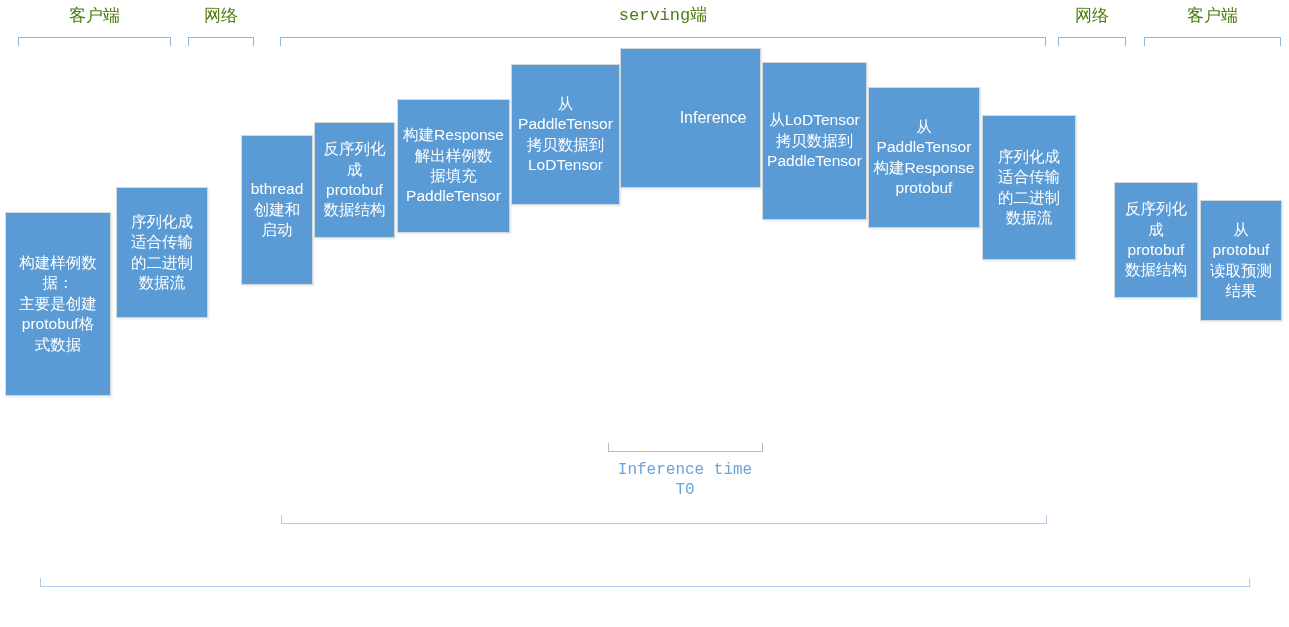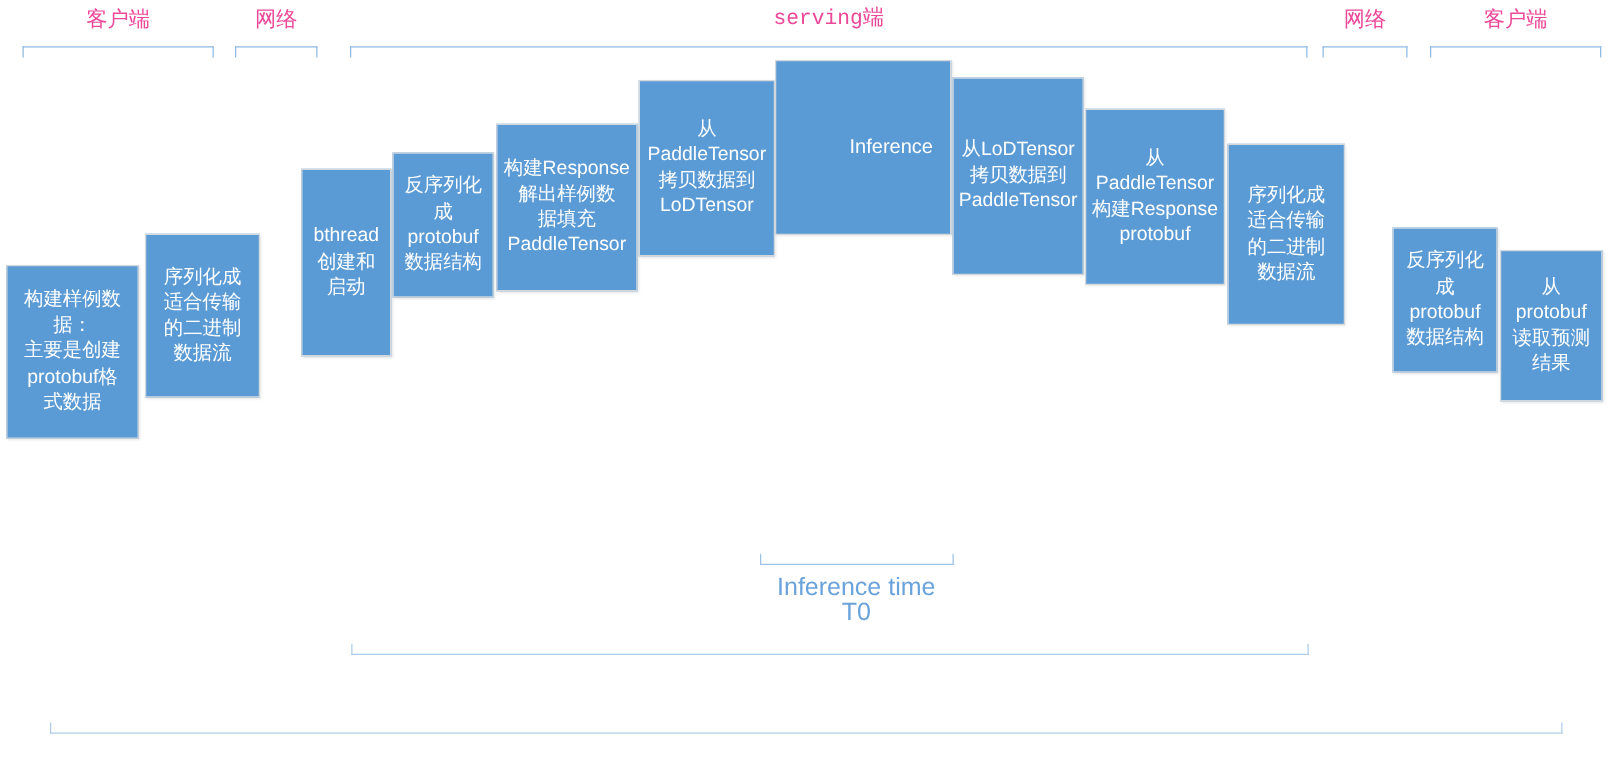--- a/index.html
+++ b/index.html
@@ -17,21 +17,21 @@
   }
   #canvas {
     position: absolute;
     left: 0; top: 0;
     width: 1289px;
     height: 627px;
   }
   
   .phase-label {
     position: absolute;
-    color: #ec4899;
+    color: #4d7c0f;
     font-size: 17px;
     line-height: 20px;
     text-align: center;
     white-space: nowrap;
     user-select: none;
   }
   
   .bracket-top {
     position: absolute;
     border-top: 1.6px solid #8EB9E2;
@@ -68,45 +68,46 @@
     line-height: 1.32;
     padding: 2px 3px;
     white-space: pre-line;
     overflow: hidden;
     box-shadow: 1px 1px 2px rgba(0,0,0,0.10);
   }
   
   .measure-label {
     position: absolute;
     color: #6AA3DB;
-    font-size: 20px;
+    font-size: 16px;
     line-height: 20px;
     text-align: center;
     white-space: pre-line;
     user-select: none;
+    font-family: Liberation Mono, monospace;
   }
 </style>
 </head>
 <body>
 
 <div id="canvas">
 
   <div class="phase-label" style="left:18px; top:6px; width:153px;">客户端</div>
   <div class="phase-label" style="left:188px; top:6px; width:66px;">网络</div>
   <div class="phase-label" style="left:280px; top:6px; width:766px;font-family:Liberation Mono, monospace;">serving端</div>
   <div class="phase-label" style="left:1058px; top:6px; width:68px;">网络</div>
   <div class="phase-label" style="left:1144px; top:6px; width:137px;">客户端</div>
 
   <div class="bracket-top" style="left:18px; top:37px; width:153px;"></div>
   <div class="bracket-top" style="left:188px; top:37px; width:66px;"></div>
   <div class="bracket-top" style="left:280px; top:37px; width:766px;"></div>
   <div class="bracket-top" style="left:1058px; top:37px; width:68px;"></div>
   <div class="bracket-top" style="left:1144px; top:37px; width:137px;"></div>
 
-  <div class="box" style="left:5px; top:212px; width:106px; height:139px; font-size:15.5px;">构建样例数
+  <div class="box" style="left:5px; top:212px; width:106px; height:184px; font-size:15.5px;">构建样例数
 据：
 主要是创建
 protobuf格
 式数据</div>
 
   <div class="box" style="left:116px; top:187px; width:92px; height:131px; font-size:15.5px;">序列化成
 适合传输
 的二进制
 数据流</div>
 

